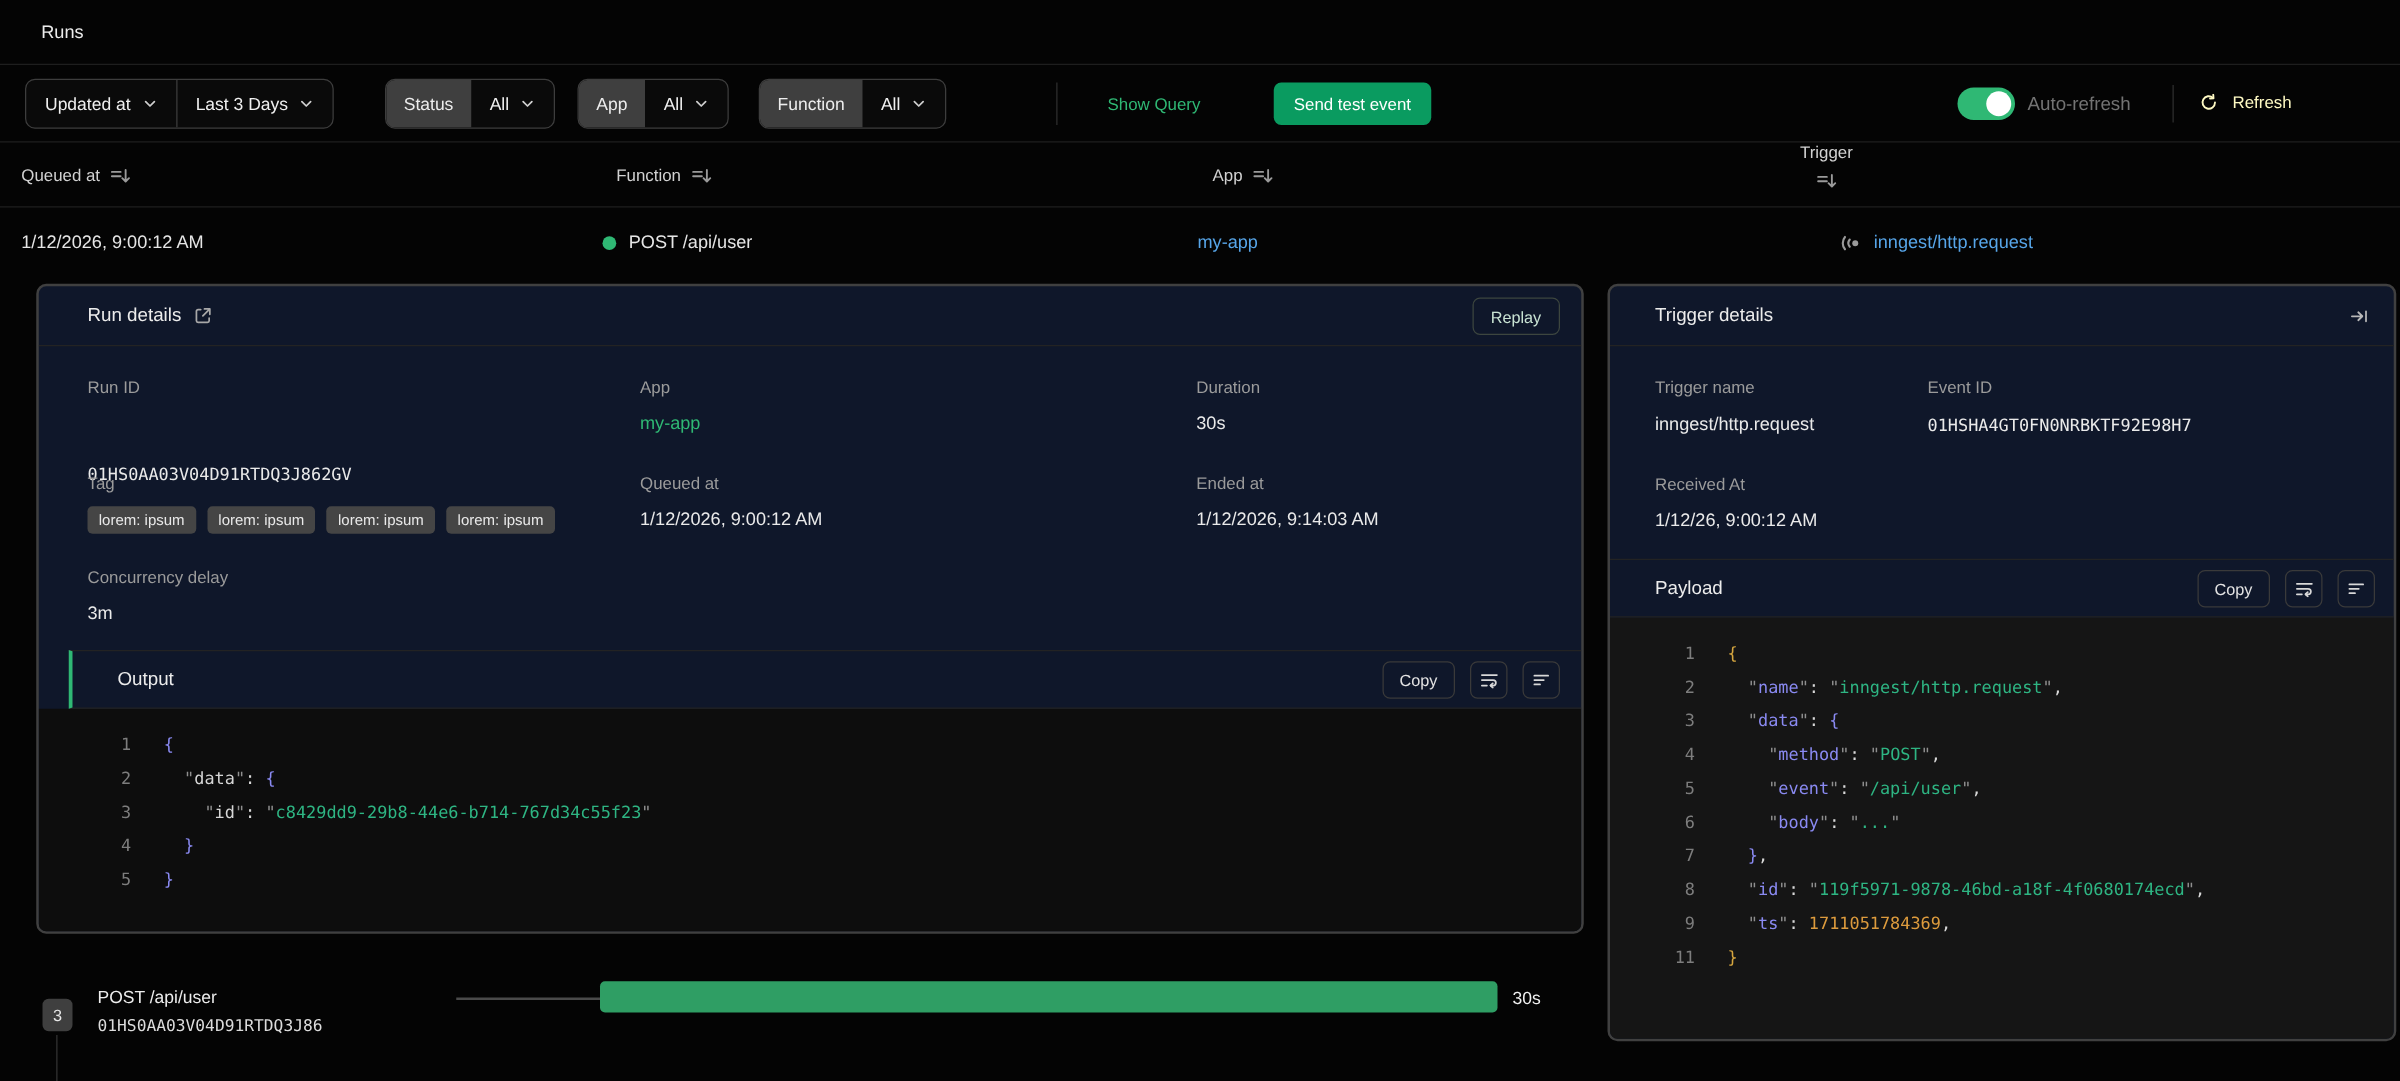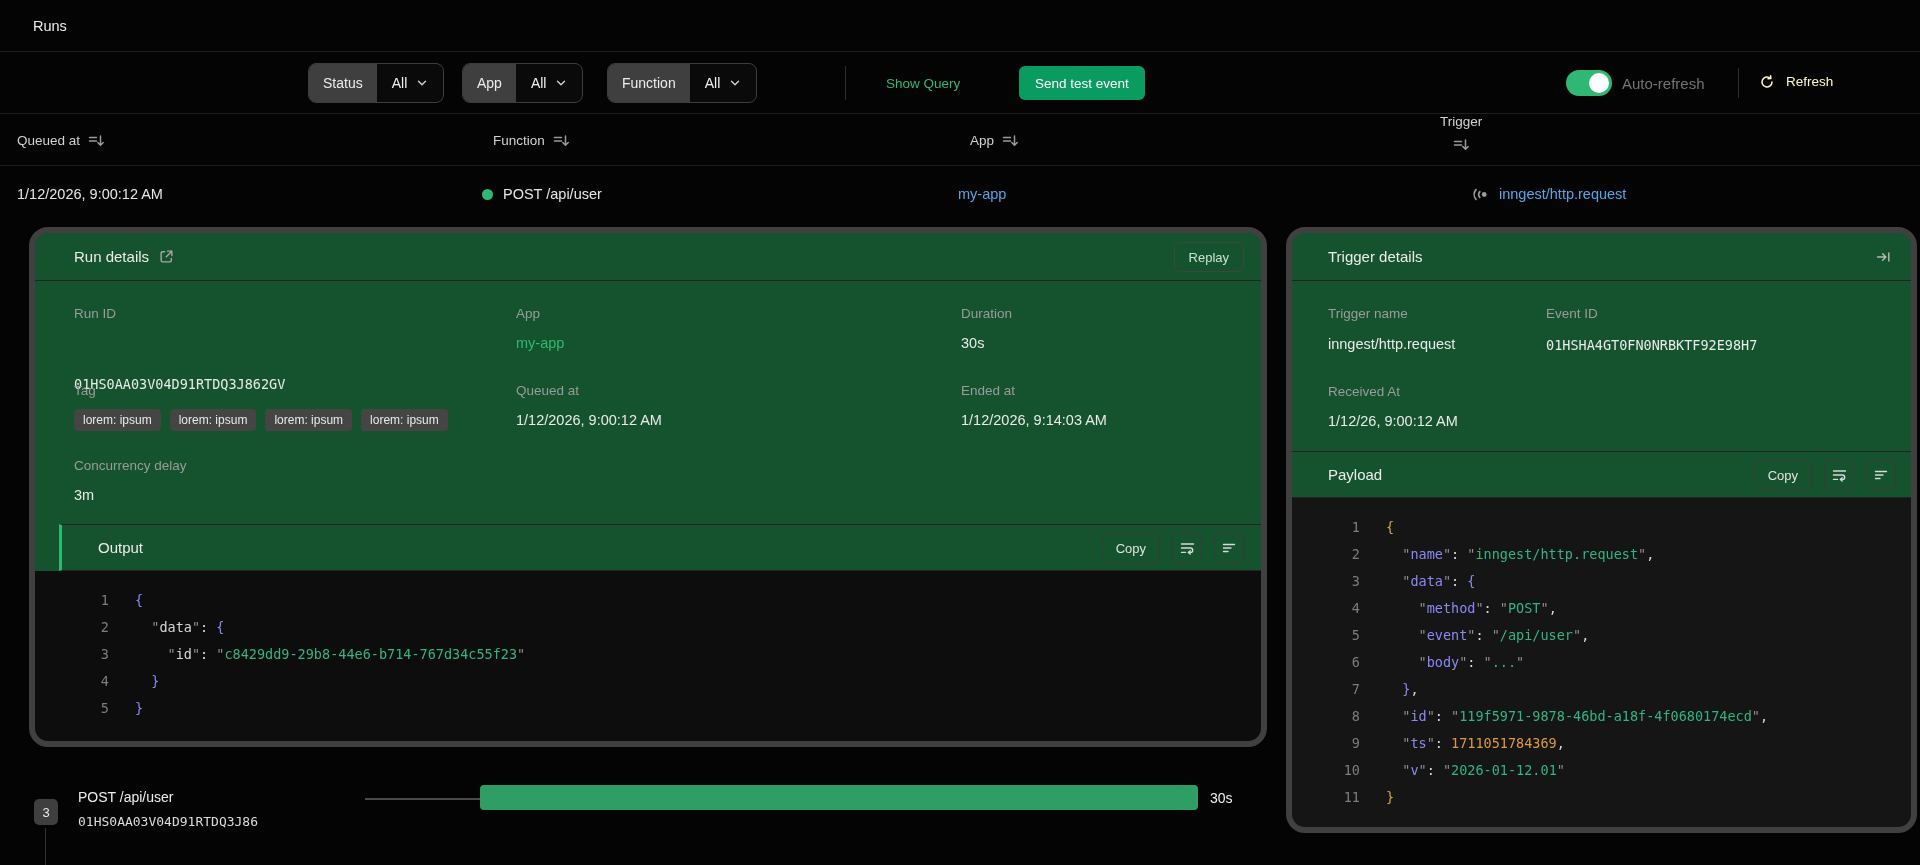--- a/index.html
+++ b/index.html
@@ -38,21 +38,21 @@
   .th { position:absolute; top:0; height:52px; display:flex; align-items:center; gap:8px;
         font-size:13.5px; color:#d2d2d2; cursor:pointer; }
   .sort-ic { color:#9a9a9a; display:inline-flex; }
   .trow { position:absolute; top:166px; left:0; width:100%; height:56px; }
   .td { position:absolute; top:0; height:56px; display:flex; align-items:center; gap:10px; font-size:14.5px; }
   .dot { width:11px; height:11px; border-radius:50%; background:#2fb874; }
   .blue-link { color:#57a5e8; cursor:pointer; }
   .trig-ic { color:#9a9a9a; display:inline-flex; }
 
   
-  .panel { position:absolute; background:#14532d; border:6px solid #404040; border-radius:19px; overflow:hidden; }
+  .panel { position:absolute; background:#0f172a; border:2px solid #404040; border-radius:8px; overflow:hidden; }
   .panel-header { height:48px; display:flex; align-items:center; border-bottom:1px solid #232323; position:relative; }
   .panel-title { font-size:15px; color:#ececec; font-weight:500; }
   .hdr-icon { color:#a8a8a8; display:inline-flex; margin-left:10px; }
   .btn-outline { background:none; border:1px solid #3d463f; color:#c9e3d3; border-radius:6px; height:30px;
                  padding:0 14px; font-size:13px; font-family:inherit; cursor:pointer; }
   .btn-copy { background:none; border:1px solid #3a3a3a; color:#e2e2e2; border-radius:6px; height:30px;
               padding:0 13px; font-size:13px; font-family:inherit; cursor:pointer; }
   .btn-icon { background:none; border:1px solid #3a3a3a; color:#d8d8d8; border-radius:6px; width:30px; height:30px;
               display:inline-flex; align-items:center; justify-content:center; cursor:pointer; }
   .label { position:absolute; font-size:13.5px; color:#9b9b9b; }
@@ -87,20 +87,38 @@
 </style>
 </head>
 <body>
 
 <div class="topbar">
   <span class="title">Runs</span>
 </div>
 
 <div class="filterbar">
 
+  <div class="fgroup" style="left:20px;">
+    <div class="fseg">
+      <span>Updated at</span>
+      <span class="chev">
+        <svg width="12" height="12" viewBox="0 0 12 12">
+            <path d="M2.5 4.3 L6 7.8 L9.5 4.3" stroke="currentColor" fill="none" stroke-width="1.4" stroke-linecap="round" stroke-linejoin="round"></path>
+          </svg>
+      </span>
+    </div>
+    <div class="fseg">
+      <span>Last 3 Days</span>
+      <span class="chev">
+        <svg width="12" height="12" viewBox="0 0 12 12">
+            <path d="M2.5 4.3 L6 7.8 L9.5 4.3" stroke="currentColor" fill="none" stroke-width="1.4" stroke-linecap="round" stroke-linejoin="round"></path>
+          </svg>
+      </span>
+    </div>
+  </div>
 
   <div class="fgroup" style="left:308px;">
     <div class="flabel">Status</div>
     <div class="fseg">
       <span>All</span>
       <span class="chev">
         <svg width="12" height="12" viewBox="0 0 12 12">
             <path d="M2.5 4.3 L6 7.8 L9.5 4.3" stroke="currentColor" fill="none" stroke-width="1.4" stroke-linecap="round" stroke-linejoin="round"></path>
           </svg>
       </span>
@@ -370,24 +388,20 @@
       </div>
       <div class="cl">
         <span class="ln">8</span>
         <span class="ct"><span class="tk-w">  </span><span class="tk-q">"</span><span class="tk-p">id</span><span class="tk-q">"</span><span class="tk-w">: </span><span class="tk-q">"</span><span class="tk-s">119f5971-9878-46bd-a18f-4f0680174ecd</span><span class="tk-q">"</span><span class="tk-w">,</span></span>
       </div>
       <div class="cl">
         <span class="ln">9</span>
         <span class="ct"><span class="tk-w">  </span><span class="tk-q">"</span><span class="tk-p">ts</span><span class="tk-q">"</span><span class="tk-w">: </span><span class="tk-num">1711051784369</span><span class="tk-w">,</span></span>
       </div>
       <div class="cl">
-        <span class="ln">10</span>
-        <span class="ct"><span class="tk-w">  </span><span class="tk-q">"</span><span class="tk-p">v</span><span class="tk-q">"</span><span class="tk-w">: </span><span class="tk-q">"</span><span class="tk-s">2026-01-12.01</span><span class="tk-q">"</span></span>
-      </div>
-      <div class="cl">
         <span class="ln">11</span>
         <span class="ct"><span class="tk-y">}</span></span>
       </div>
     </div>
 </section>
 
 <div>
   <div class="step-badge">3</div>
   <div class="step-vline"></div>
   <div class="step-title">POST /api/user</div>

